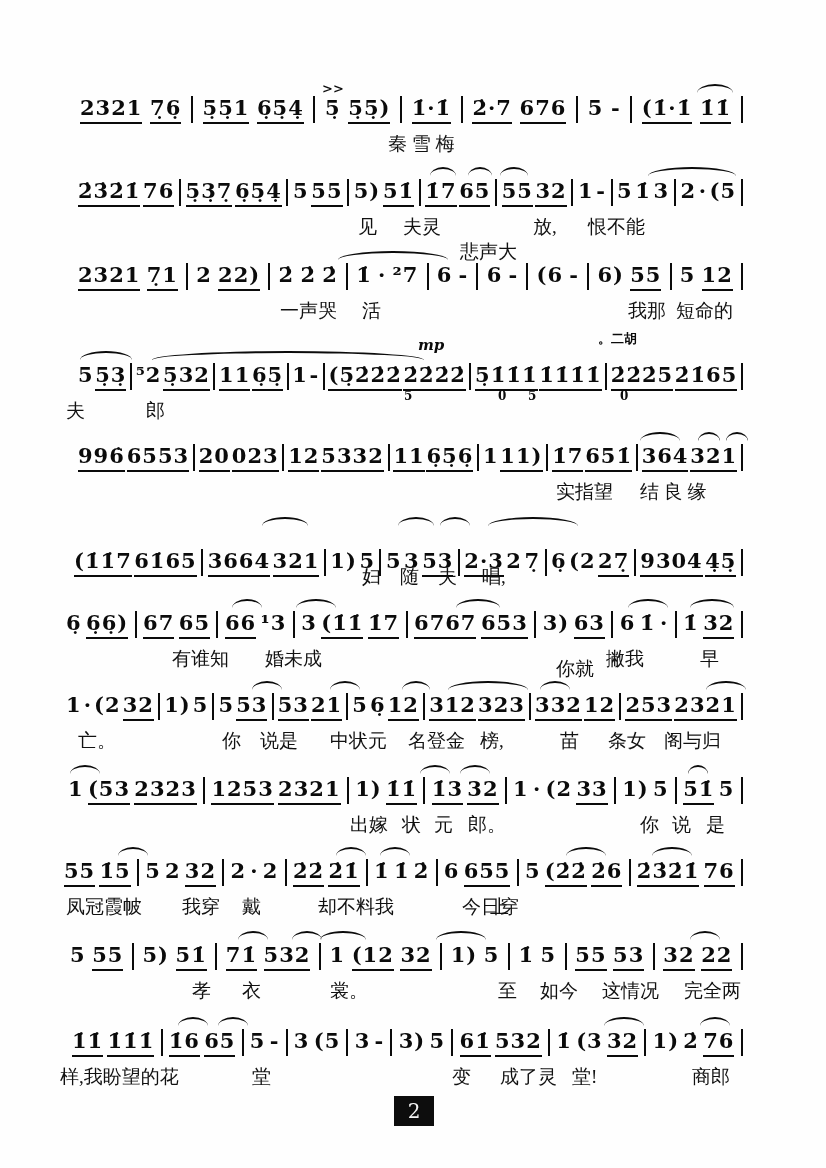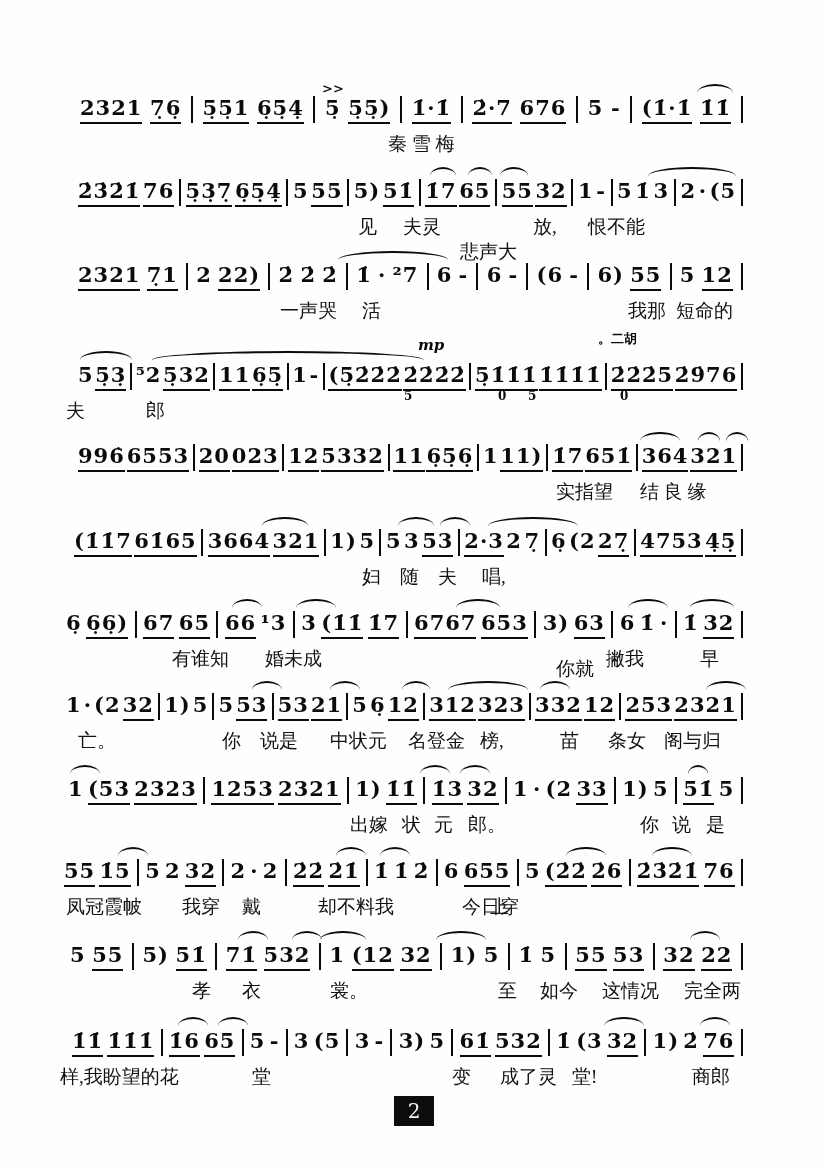--- a/index.html
+++ b/index.html
@@ -175,21 +175,21 @@
           <span class="tok">1</span>
           <span class="tok">-</span>
           <span class="bar"></span>
           <span class="tok beam">(5̣2̇2̇2̇</span>
           <span class="tok beam">2̇2̇2̇2̇</span>
           <span class="bar"></span>
           <span class="tok beam">5̣1̇1̇1̇</span>
           <span class="tok beam">1̇1̇1̇1̇</span>
           <span class="bar"></span>
           <span class="tok beam">2̇2̇2̇5</span>
-          <span class="tok beam">2̇9̇76</span>
+          <span class="tok beam">2̇1̇65</span>
           <span class="bar"></span>
         </div>
         <span class="arc" style="left: 80px; width: 52px; top: -11px;"></span>
         <span class="arc" style="left: 152px; width: 272px; top: -11px;"></span>
         <span class="mark it" style="left: 418px; top: -26px;">mp</span>
         <span class="mark" style="left: 598px; top: -32px;">。二胡</span>
         <span class="sub" style="left: 404px; top: 27px;">5</span>
         <span class="sub" style="left: 498px; top: 27px;">0</span>
         <span class="sub" style="left: 528px; top: 27px;">5</span>
         <span class="sub" style="left: 620px; top: 27px;">0</span>
@@ -220,21 +220,21 @@
           <span class="tok beam">321</span>
           <span class="bar"></span>
         </div>
         <span class="arc" style="left: 640px; width: 40px; top: -11px;"></span>
         <span class="arc" style="left: 698px; width: 22px; top: -11px;"></span>
         <span class="arc" style="left: 726px; width: 22px; top: -11px;"></span>
         <span class="lyr" style="left: 556px; top: 36px;">实指望</span>
         <span class="lyr" style="left: 640px; top: 36px;">结 良 缘</span>
       </div>
       <div class="system" style="top: 528px;">
-        <div class="notation" style="left: 74px; width: 671px;">
+        <div class="notation" style="left: 74px; width: 671px; margin-top: 20px;">
           <span class="tok beam">(1̇1̇7</span>
           <span class="tok beam">61̇65</span>
           <span class="bar"></span>
           <span class="tok beam">3664</span>
           <span class="tok beam">321</span>
           <span class="bar"></span>
           <span class="tok">1)</span>
           <span class="tok">5</span>
           <span class="bar"></span>
           <span class="tok">5</span>
@@ -242,21 +242,21 @@
           <span class="tok beam">53</span>
           <span class="bar"></span>
           <span class="tok beam">2·3</span>
           <span class="tok">2</span>
           <span class="tok">7̣</span>
           <span class="bar"></span>
           <span class="tok">6̣</span>
           <span class="tok">(2</span>
           <span class="tok beam">27̣</span>
           <span class="bar"></span>
-          <span class="tok beam">4753</span>
+          <span class="tok beam">9304</span>
           <span class="tok beam">4̣5̣</span>
           <span class="bar"></span>
         </div>
         <span class="arc" style="left: 262px; width: 46px; top: -11px;"></span>
         <span class="arc" style="left: 398px; width: 36px; top: -11px;"></span>
         <span class="arc" style="left: 440px; width: 30px; top: -11px;"></span>
         <span class="arc" style="left: 488px; width: 90px; top: -11px;"></span>
         <span class="lyr" style="left: 362px; top: 36px;">妇</span>
         <span class="lyr" style="left: 400px; top: 36px;">随</span>
         <span class="lyr" style="left: 438px; top: 36px;">夫</span>

